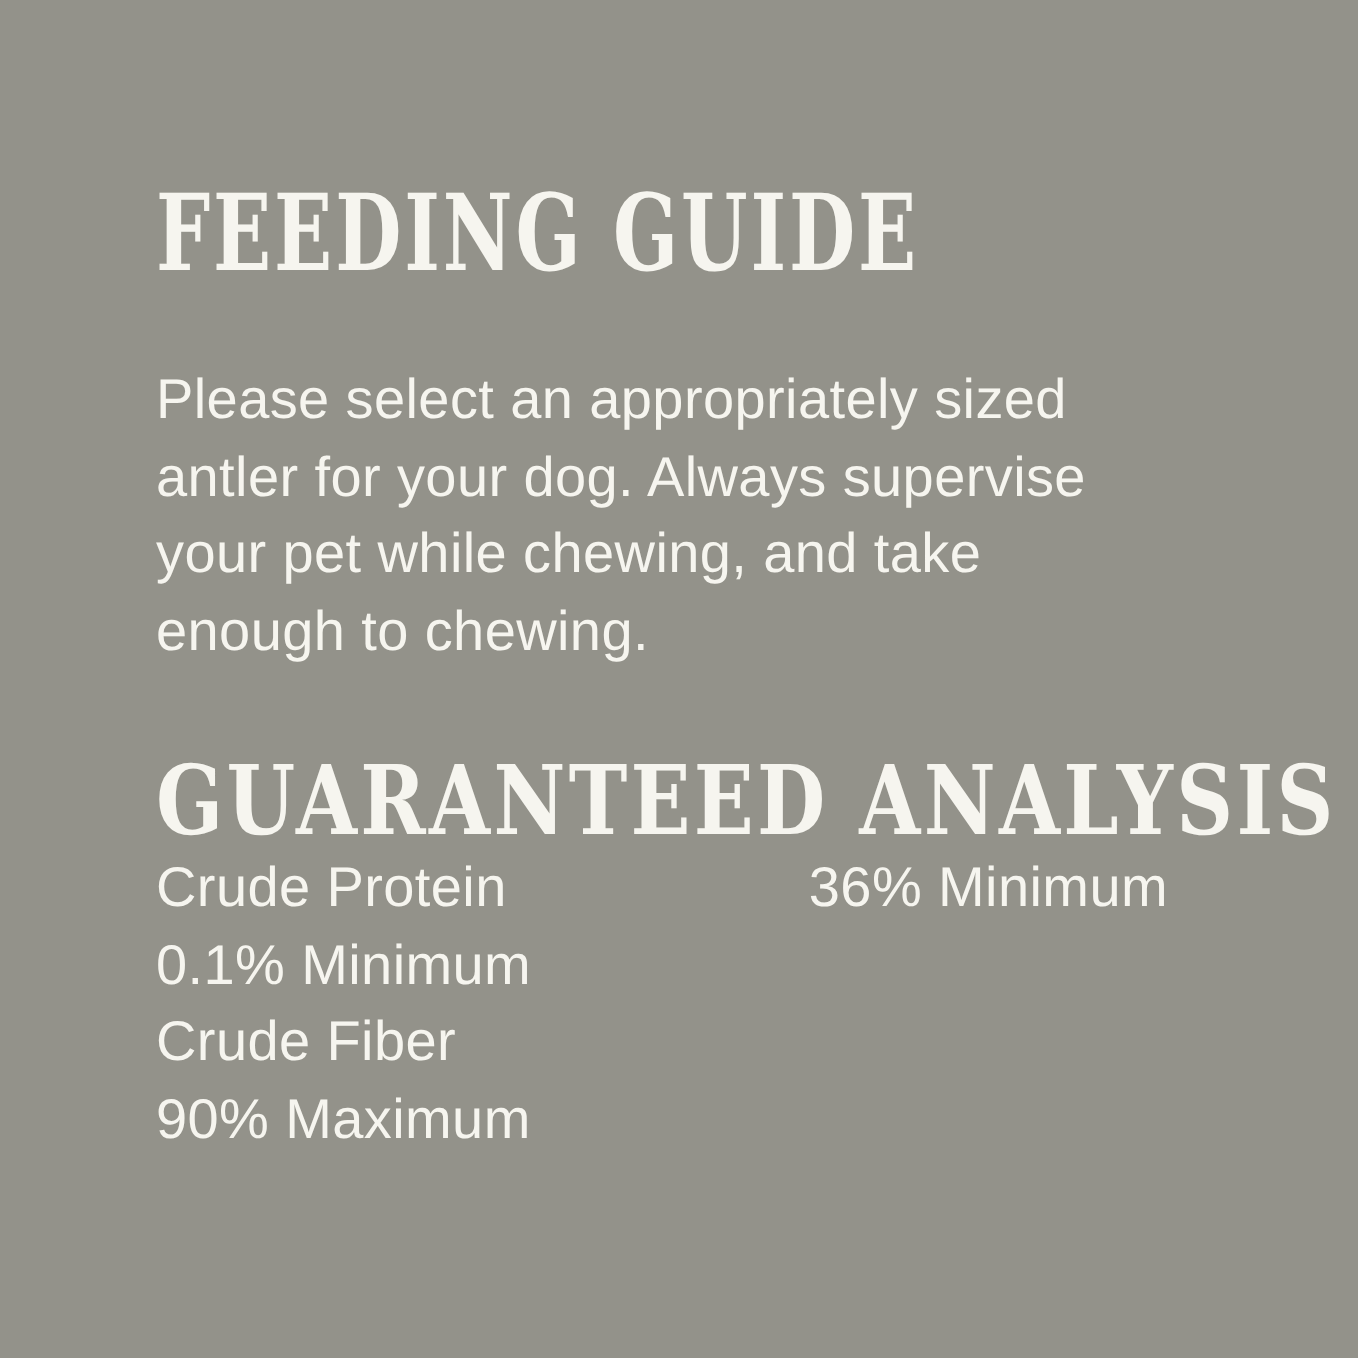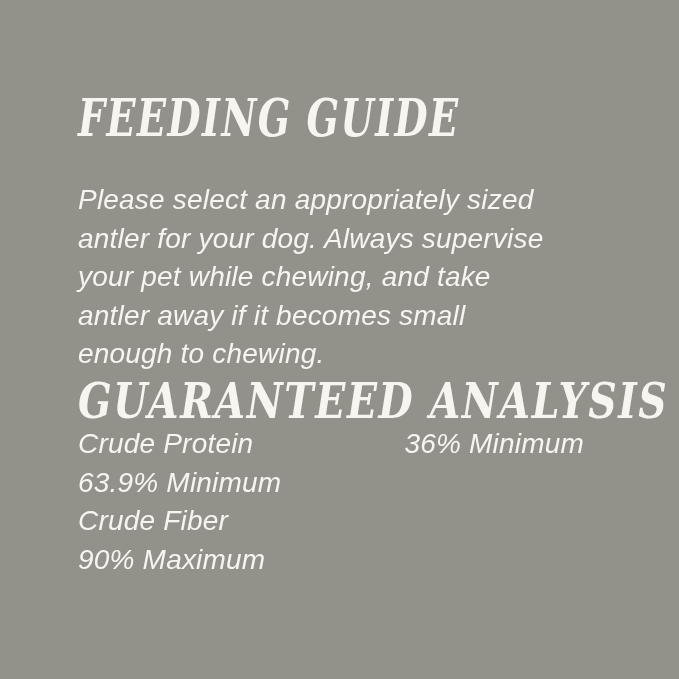--- a/index.html
+++ b/index.html
@@ -9,21 +9,20 @@
   body {
     width: 679px;
     height: 679px;
     overflow: hidden;
   }
   .label-panel {
     position: relative;
     width: 679px;
     height: 679px;
     font-family: "Liberation Sans", sans-serif;
-    font-style: italic;
     -webkit-font-smoothing: antialiased;
   }
   .slab-heading {
     position: absolute;
     left: 78px;
     margin: 0;
     font-family: "DejaVu Serif", serif;
     font-weight: 700;
     line-height: 1;
     white-space: nowrap;
@@ -78,33 +77,32 @@
 <body style="background-color: rgb(147, 146, 138);">
 
 <div class="label-panel" style="color: rgb(246, 245, 239);">
 
   <h1 class="slab-heading" id="feeding-title">FEEDING GUIDE</h1>
 
   <div class="body-text">
     <div>Please select an appropriately sized</div>
     <div>antler for your dog. Always supervise</div>
     <div>your pet while chewing, and take</div>
-    <div>antler away if it becomes small</div>
     <div>enough to chewing.</div>
   </div>
 
   <h2 class="slab-heading" id="analysis-title">GUARANTEED ANALYSIS</h2>
 
   <div class="analysis-table">
     <div class="analysis-row">
       <span class="analysis-label">Crude Protein</span>
       <span class="analysis-value">36% Minimum</span>
     </div>
     <div class="analysis-row">
-      <span class="analysis-value">63.9% Minimum</span>
+      <span class="analysis-value">0.1% Minimum</span>
     </div>
     <div class="analysis-row">
       <span class="analysis-label">Crude Fiber</span>
     </div>
     <div class="analysis-row">
       <span class="analysis-value">90% Maximum</span>
     </div>
   </div>
 
 </div>

